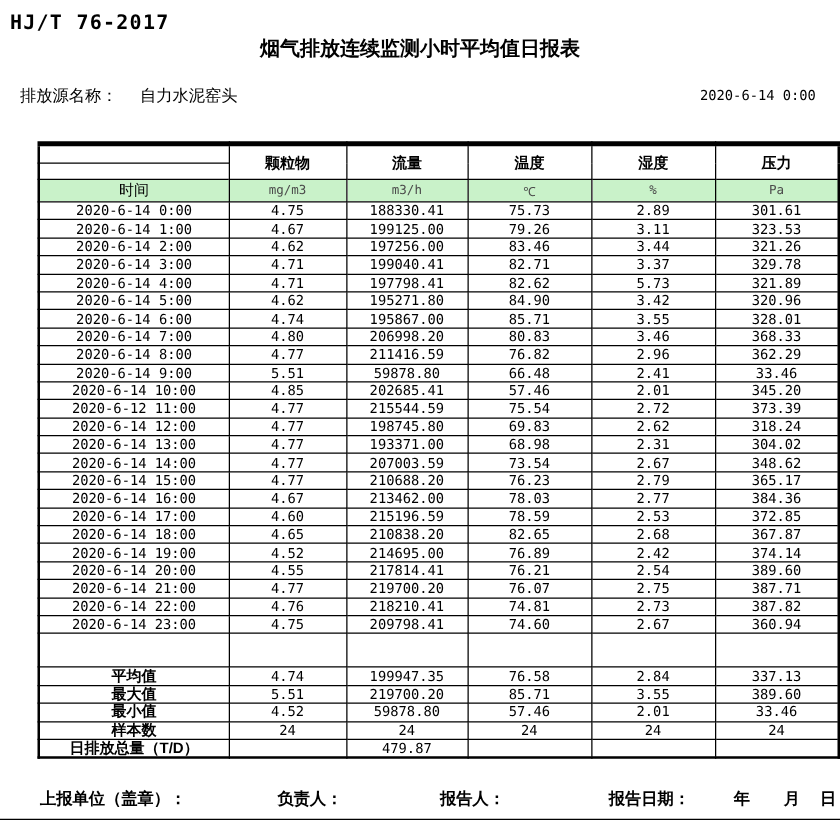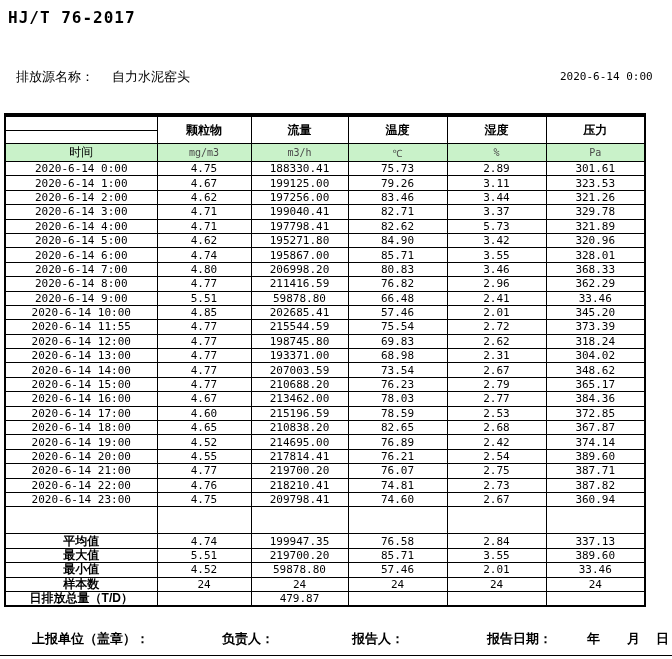--- a/index.html
+++ b/index.html
@@ -10,21 +10,21 @@
   }
   .page{position:absolute;left:0;top:0;width:672px;height:659px;background:#fff;overflow:hidden;}
 
   .std-code{position:absolute;left:8px;top:8px;font-family:"DejaVu Sans Mono",monospace;font-weight:bold;font-size:16px;letter-spacing:1px;}
   .report-title{position:absolute;left:0;right:0;top:29px;text-align:center;font-weight:bold;font-size:16px;}
   .source-line{position:absolute;left:16px;top:68px;font-weight:normal;font-size:13px;}
   .source-line .name{margin-left:18px;}
   .report-datetime{position:absolute;left:560px;top:70px;font-family:"DejaVu Sans Mono",monospace;font-size:11px;}
 
   table.mon{
-    position:absolute;left:4px;top:113px;width:640px;
+    position:absolute;left:30px;top:113px;width:640px;
     border-collapse:collapse;table-layout:fixed;
     border:2px solid #000;border-top:4px solid #000;
   }
   table.mon td,table.mon th{
     border:1px solid #000;padding:0;margin:0;text-align:center;
     overflow:hidden;white-space:nowrap;vertical-align:middle;
   }
   tr.hrow1 td.tblank{height:13px;}
   tr.hrow2 td.tblank{height:12px;}
   table.mon th{font-size:12px;font-weight:bold;font-family:"Liberation Sans",sans-serif;}
@@ -45,20 +45,21 @@
   .sign.month-l{left:627px;}
   .sign.day-l{left:656px;}
   .bottom-rule{position:absolute;left:0;top:655px;width:672px;height:0;border-top:1px solid #000;}
 </style>
 </head>
 <body>
 
 <div class="page">
 
   <div class="std-code">HJ/T  76-2017</div>
+  <div class="report-title">烟气排放连续监测小时平均值日报表</div>
 
   <div class="source-line">
     <span>排放源名称：</span><span class="name">自力水泥窑头</span>
   </div>
   <div class="report-datetime">2020-6-14 0:00</div>
 
   <table class="mon">
     <colgroup>
       <col style="width:152px">
         <col style="width:94px">
@@ -171,21 +172,21 @@
         </tr>
         <tr>
           <td class="c-time">2020-6-14 10:00</td>
           <td class="c-num">4.85</td>
           <td class="c-num">202685.41</td>
           <td class="c-num">57.46</td>
           <td class="c-num">2.01</td>
           <td class="c-num">345.20</td>
         </tr>
         <tr>
-          <td class="c-time">2020-6-14 11:55</td>
+          <td class="c-time">2020-6-12 11:00</td>
           <td class="c-num">4.77</td>
           <td class="c-num">215544.59</td>
           <td class="c-num">75.54</td>
           <td class="c-num">2.72</td>
           <td class="c-num">373.39</td>
         </tr>
         <tr>
           <td class="c-time">2020-6-14 12:00</td>
           <td class="c-num">4.77</td>
           <td class="c-num">198745.80</td>

